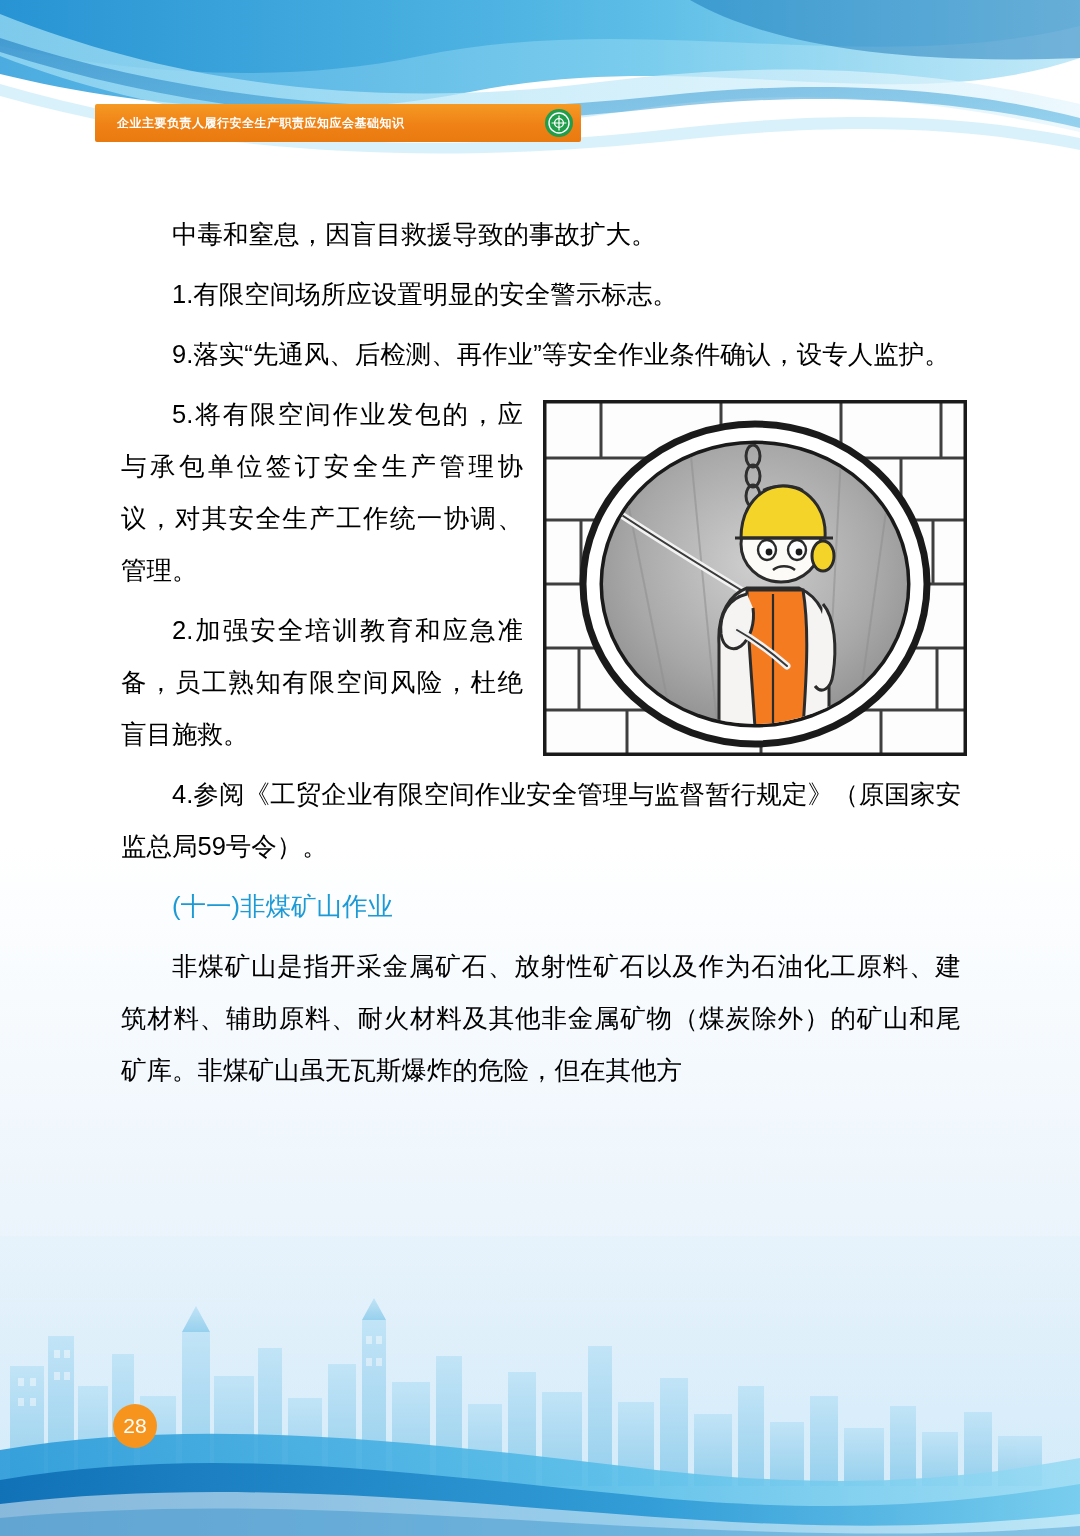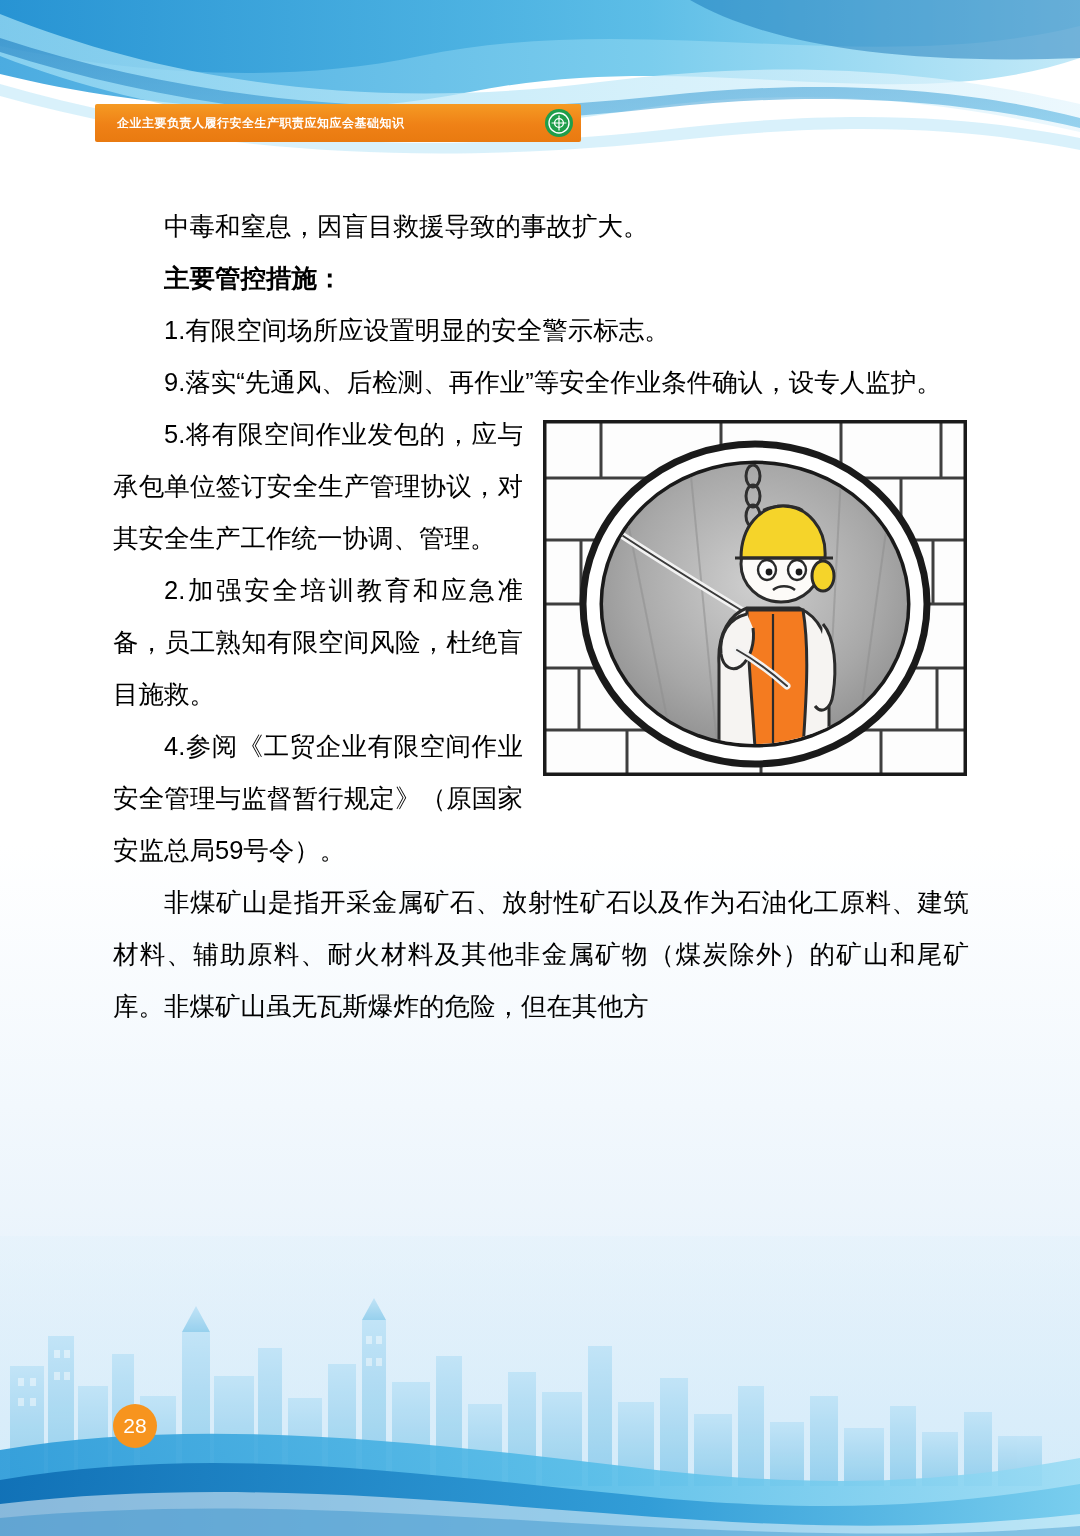--- a/index.html
+++ b/index.html
@@ -83,21 +83,21 @@
     position: absolute;
     left: 113px;
     top: 200px;
     width: 856px;
     font-size: 25.5px;
     line-height: 52px;
     color: #000000;
     font-family: "Liberation Sans", sans-serif;
   }
   .p {
-    margin: 0;
+    margin: 8px;
     text-align: justify;
     text-justify: inter-ideograph;
   }
   .indent { text-indent: 2em; }
   .bold { font-weight: bold; }
   .section-title {
     color: #1c9ad6;
     font-size: 25.5px;
   }
 
@@ -177,21 +177,20 @@
         <path d="M11 3.6 L11 18.4 M3.6 11 L18.4 11" stroke="#ffffff" stroke-width="1.2"></path>
         <circle cx="11" cy="11" r="4.4" fill="none" stroke="#ffffff" stroke-width="1.4"></circle>
       </svg>
     </span>
   </div>
 
   <div class="content">
 
     <p class="p indent">中毒和窒息，因盲目救援导致的事故扩大。</p>
 
-    <p class="p indent bold">主要管控措施：</p>
 
     <p class="p indent">1.有限空间场所应设置明显的安全警示标志。</p>
 
 
     <p class="p indent">9.落实“先通风、后检测、再作业”等安全作业条件确认，设专人监护。</p>
 
     <div class="wrap-block">
 
       <div class="illus">
         <svg width="428" height="360" viewBox="0 0 428 360" xmlns="http://www.w3.org/2000/svg">
@@ -294,20 +293,21 @@
           </g>
         </svg>
       </div>
 
       <p class="p indent">5.将有限空间作业发包的，应与承包单位签订安全生产管理协议，对其安全生产工作统一协调、管理。</p>
       <p class="p indent">2.加强安全培训教育和应急准备，员工熟知有限空间风险，杜绝盲目施救。</p>
     </div>
 
     <p class="p indent">4.参阅《工贸企业有限空间作业安全管理与监督暂行规定》（原国家安监总局59号令）。</p>
 
+    <p class="p indent section-title">(十一)非煤矿山作业</p>
 
     <p class="p indent">非煤矿山是指开采金属矿石、放射性矿石以及作为石油化工原料、建筑材料、辅助原料、耐火材料及其他非金属矿物（煤炭除外）的矿山和尾矿库。非煤矿山虽无瓦斯爆炸的危险，但在其他方</p>
   </div>
 
   <div class="bottom-art">
     <svg width="1080" height="300" viewBox="0 0 1080 300" xmlns="http://www.w3.org/2000/svg">
       <defs>
         <linearGradient id="bg1" x1="0" y1="0" x2="0" y2="1">
           <stop offset="0" stop-color="#e4f2fb"></stop>
           <stop offset="1" stop-color="#c7e6f8"></stop>

